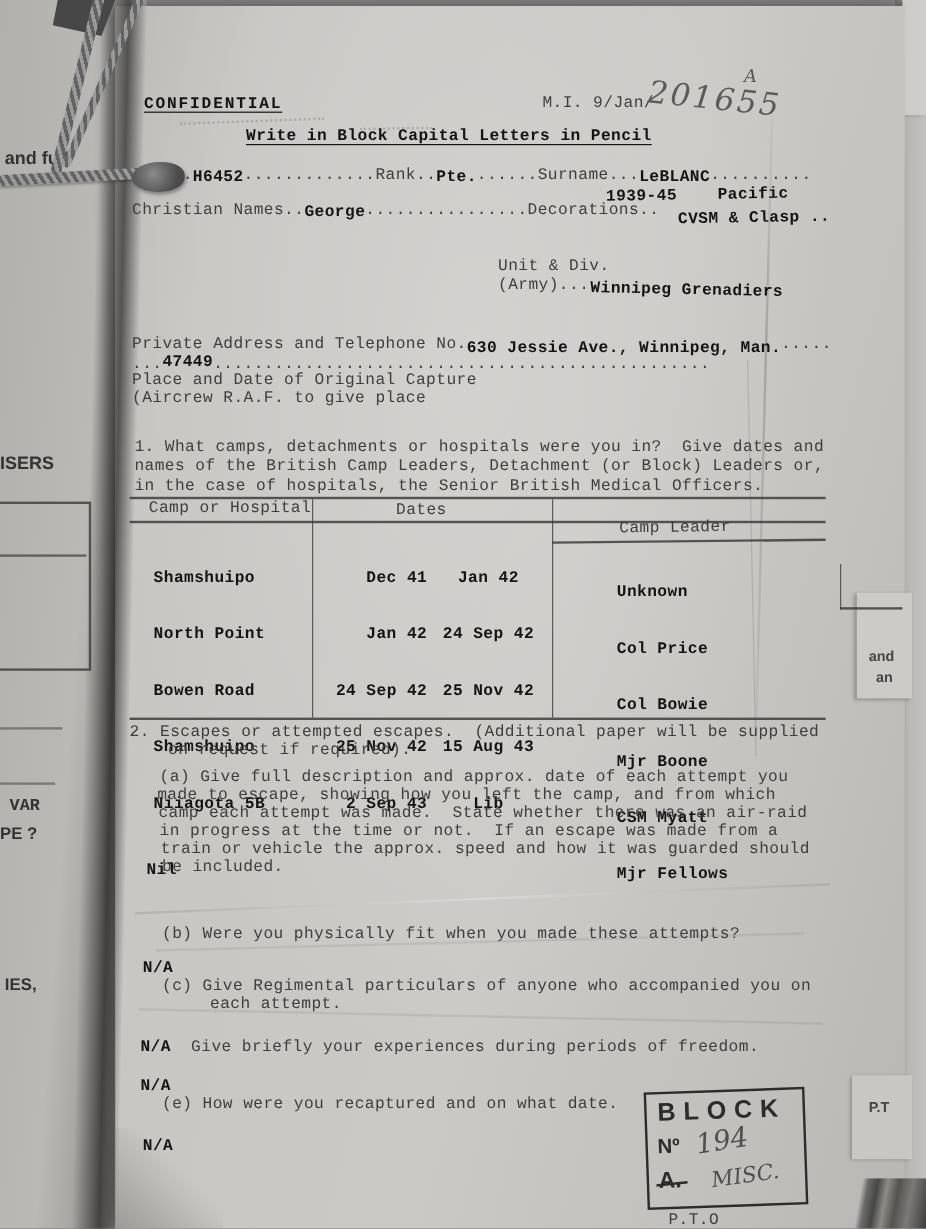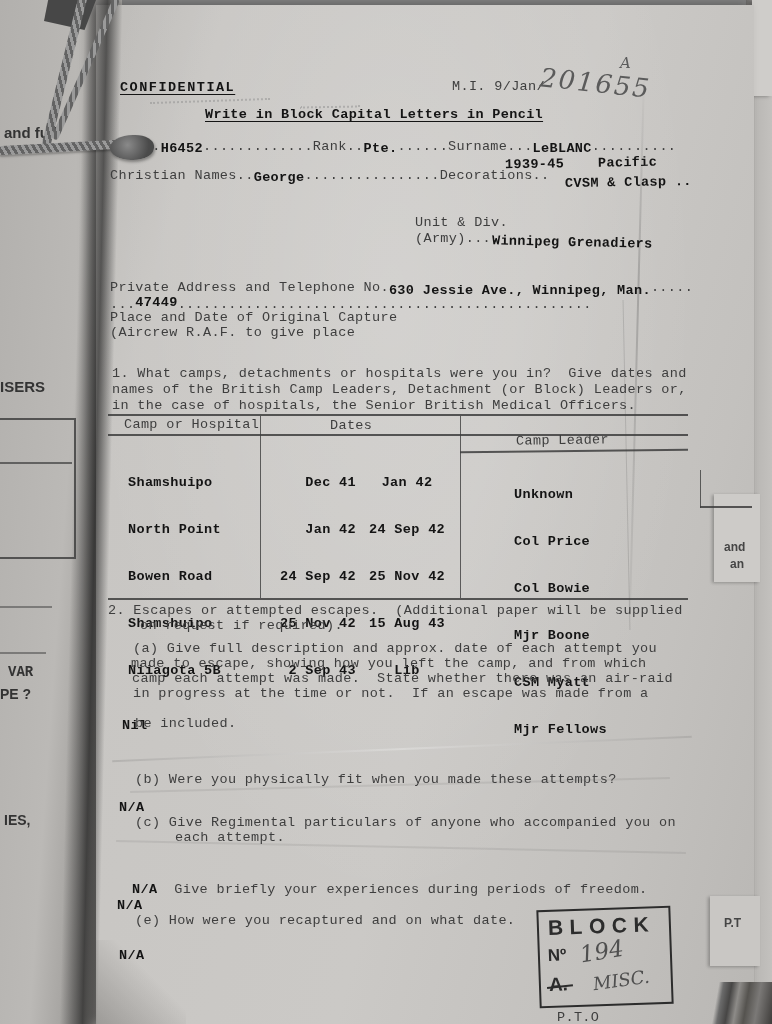--- a/index.html
+++ b/index.html
@@ -170,31 +170,32 @@
     </div>
   </div>
 
   <div class="t" style="left:108px;top:603px;">2. Escapes or attempted escapes.  (Additional paper will be supplied</div>
   <div class="t" style="left:140px;top:618px;">on request if required).</div>
 
   <div class="t" style="left:133px;top:641px;">(a) Give full description and approx. date of each attempt you</div>
   <div class="t" style="left:131px;top:656px;">made to escape, showing how you left the camp, and from which</div>
   <div class="t" style="left:132px;top:671px;">camp each attempt was made.  State whether there was an air-raid</div>
   <div class="t" style="left:133px;top:686px;">in progress at the time or not.  If an escape was made from a</div>
+  <div class="t" style="left:134px;top:701px;">train or vehicle the approx. speed and how it was guarded should</div>
   <div class="t" style="left:135px;top:716px;">be included.</div>
 
   <div class="t b" style="left:122px;top:718px;">Nil</div>
 
   <div class="t" style="left:135px;top:772px;">(b) Were you physically fit when you made these attempts?</div>
   <div class="t b" style="left:119px;top:800px;">N/A</div>
 
   <div class="t" style="left:135px;top:815px;">(c) Give Regimental particulars of anyone who accompanied you on</div>
   <div class="t" style="left:175px;top:830px;">each attempt.</div>
 
-  <div class="t" style="left:132px;top:866px;margin-top:16px;"><span class="b">N/A</span><span>  </span><span>Give briefly your experiences during periods of freedom.</span></div>
+  <div class="t" style="left:117px;top:866px;"><span class="b">N/A</span><span>  </span><span>Give briefly your experiences during periods of freedom.</span></div>
 
   <div class="t b" style="left:117px;top:898px;">N/A</div>
   <div class="t" style="left:135px;top:913px;text-align:right;">(e) How were you recaptured and on what date.</div>
   <div class="t b" style="left:119px;top:948px;">N/A</div>
 
   <div class="stamp">
     <div class="word">BLOCK</div>
     <div class="no">Nº</div>
     <div class="pencil" style="left:40px;top:28px;font-size:23px;transform:rotate(-7deg);color:#4f4f4f;">194</div>
     <div class="a">A.</div>

